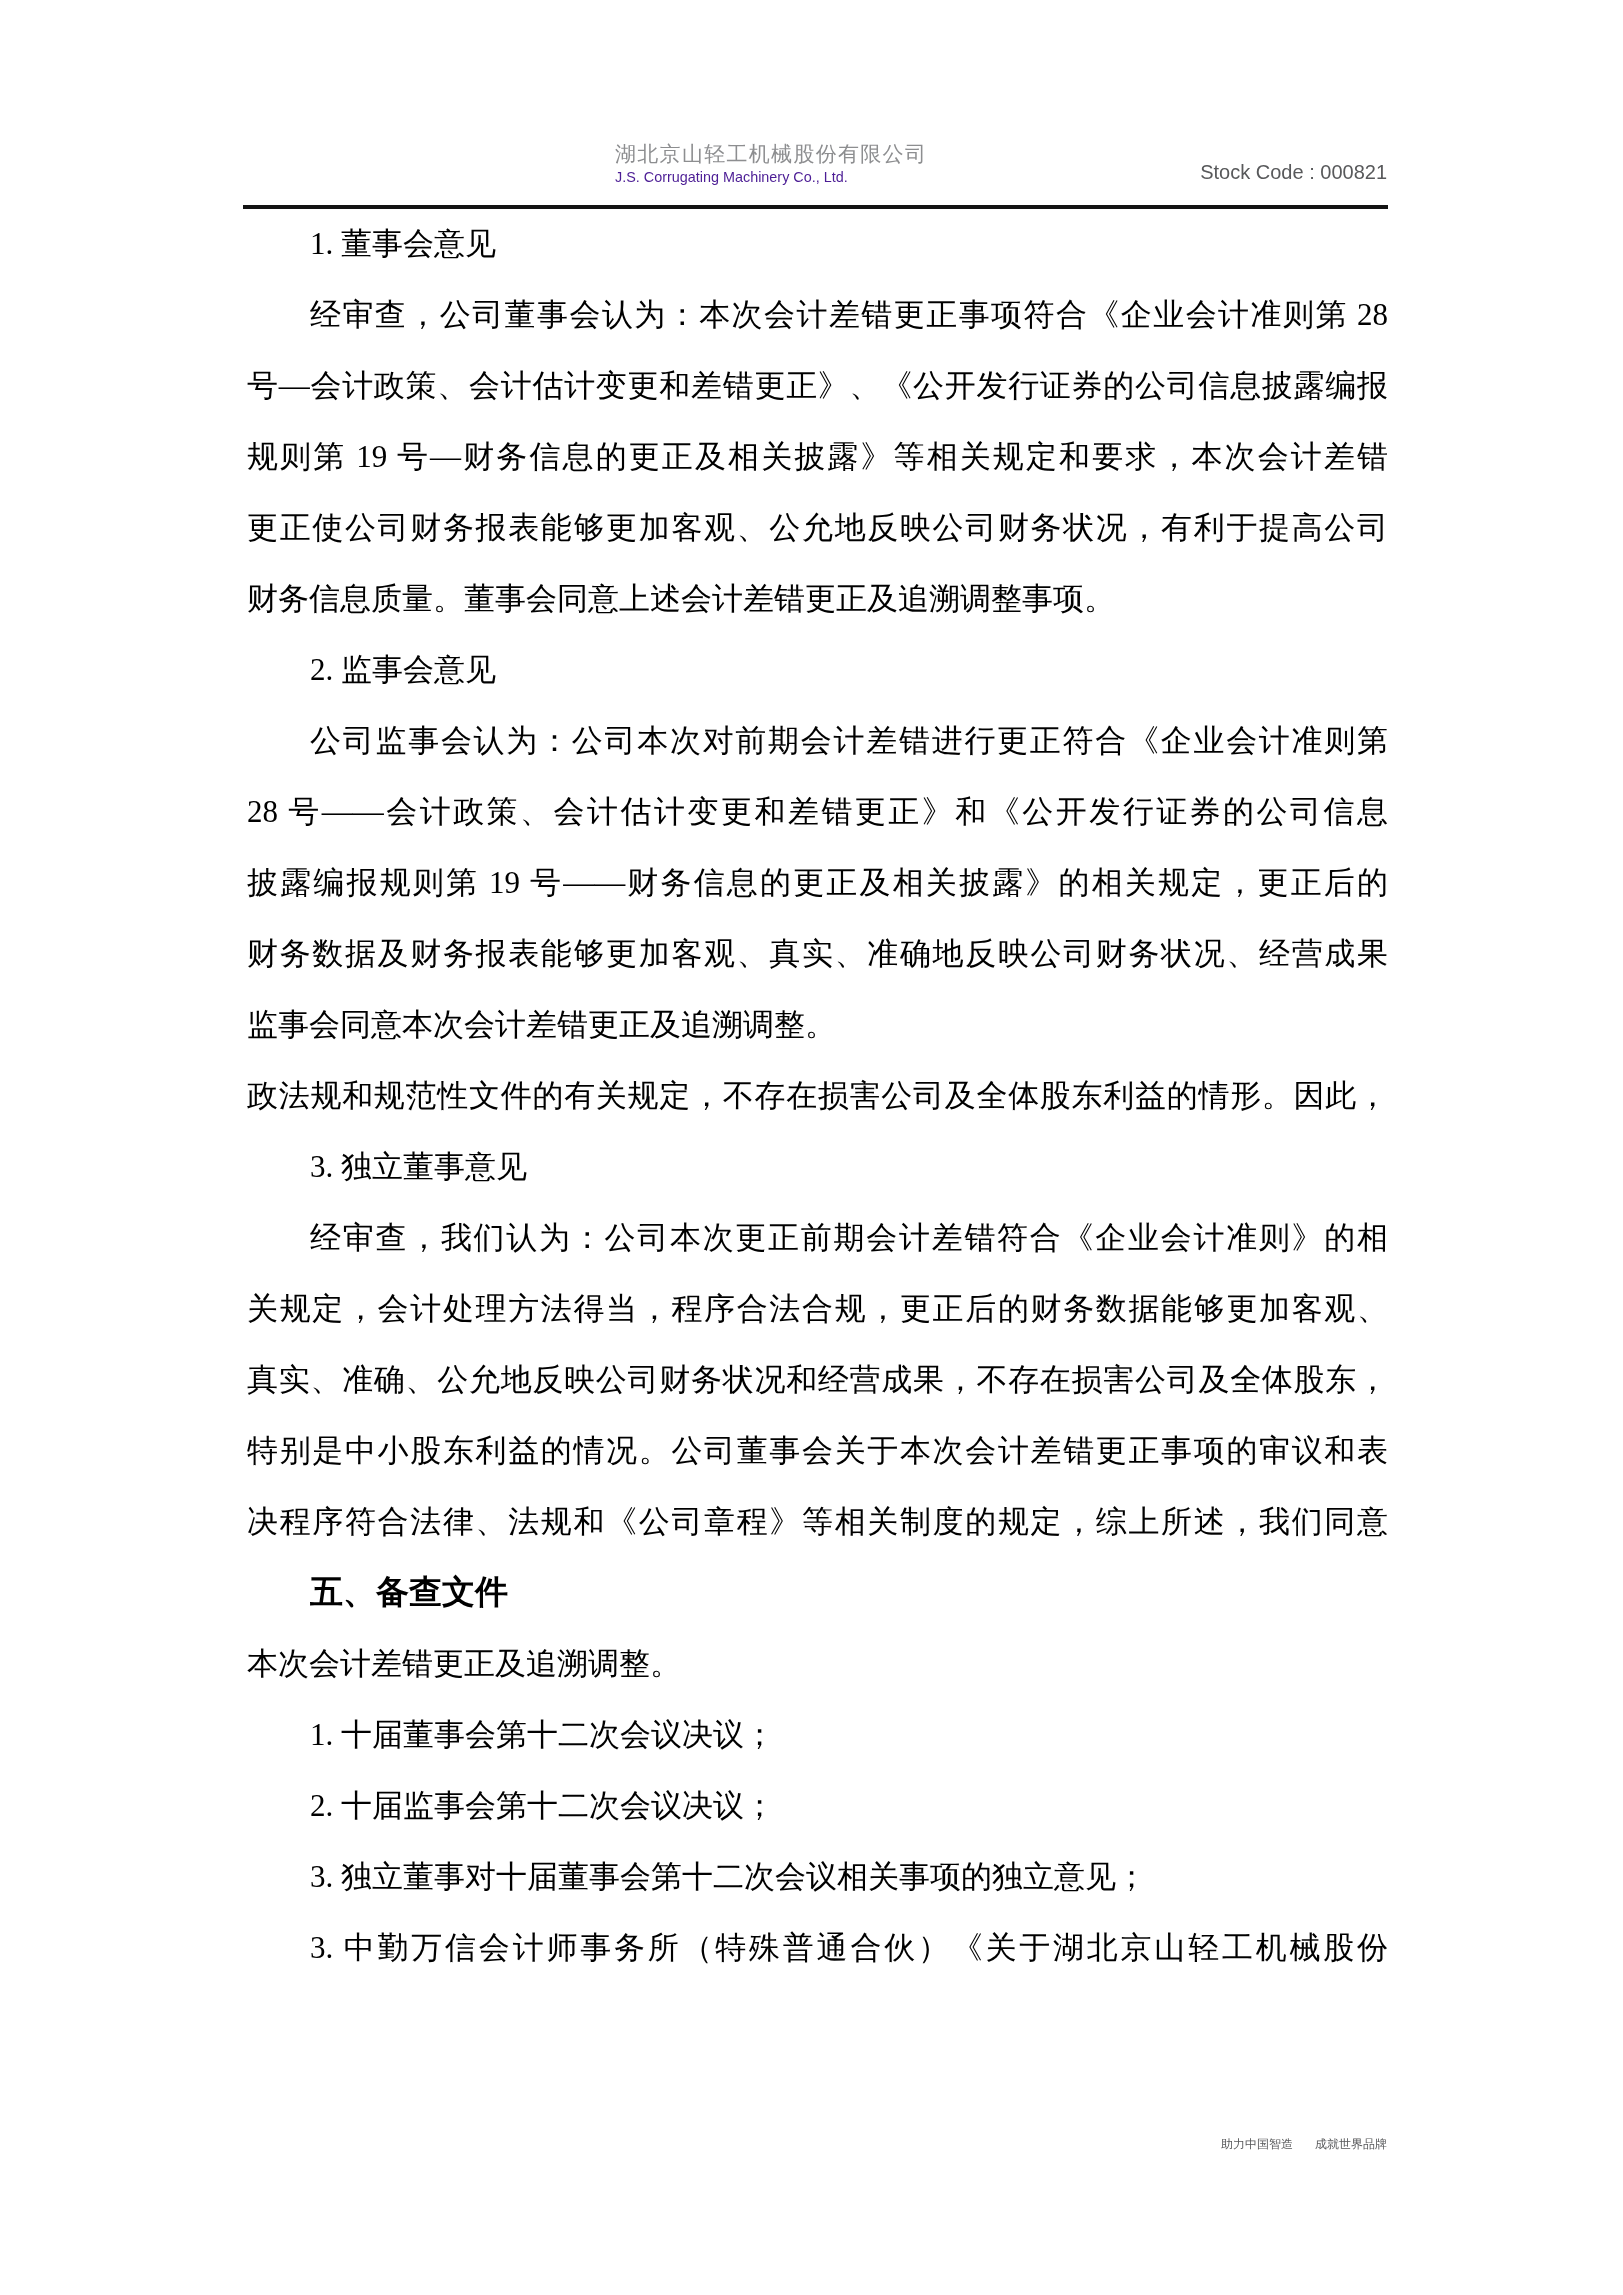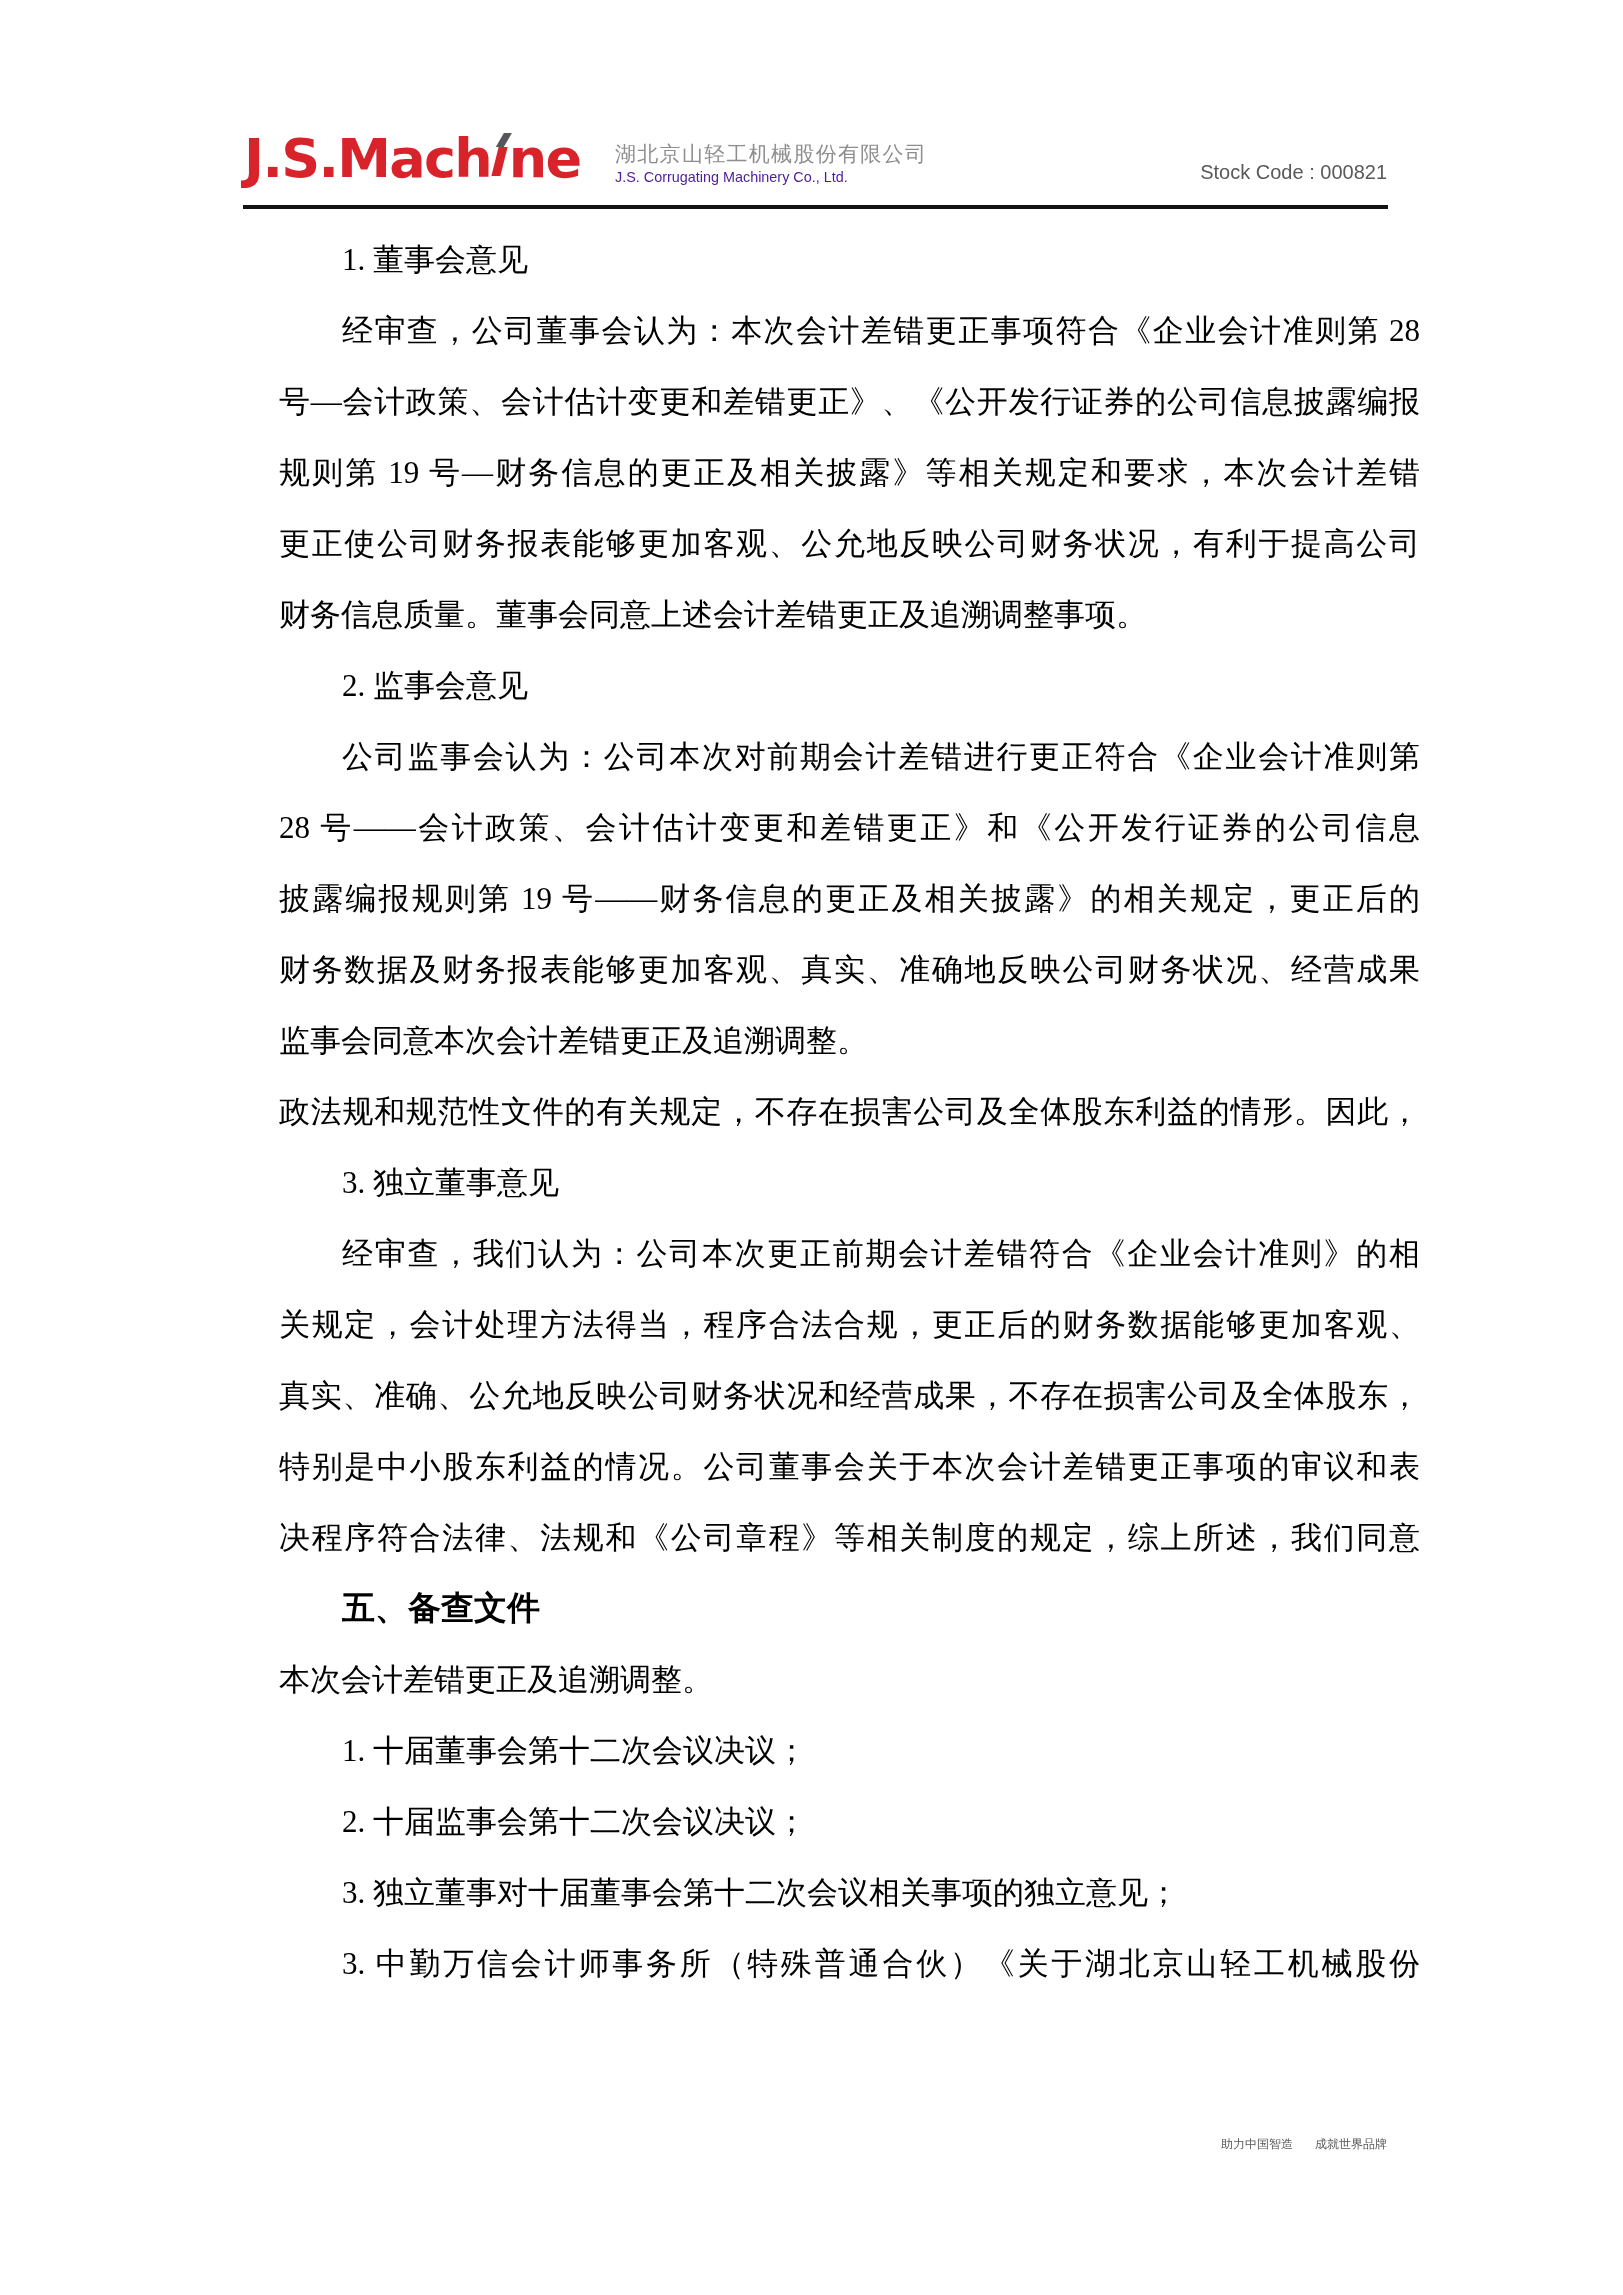--- a/index.html
+++ b/index.html
@@ -35,21 +35,21 @@
     position:absolute; right:236px; top:161px;
     font-family:Liberation Sans, sans-serif;
     font-size:20px; color:#58595b; white-space:nowrap;
   }
   .header-rule {
     position:absolute; left:243px; top:205px; width:1145px; height:4.2px;
     background:#131313;
   }
 
   
-  .doc-body { position:absolute; left:247px; top:224px; width:1141px;margin-left:32px; }
+  .doc-body { position:absolute; left:247px; top:208px; width:1141px; }
   .doc-line {
     height:71px; line-height:71px; font-size:31px; color:#000;
     overflow:hidden; white-space:normal;
   }
   .doc-line.indent  { text-indent:63px; }
   .doc-line.justify { text-align:justify; text-align-last:justify; }
   .doc-line.bold    { font-weight:bold; font-size:33px; }
 
   
   .footer-slogan {
@@ -58,21 +58,20 @@
     font-size:12px; font-weight:400; color:#58595b; white-space:nowrap;
   }
   .footer-slogan .gap { display:inline-block; width:22px; }
 </style>
 </head>
 <body>
 
 <div class="page">
 
   <div class="header">
-    <div class="logo-text"><span>J.S.Mach</span><span class="logo-i"><span class="accent"></span><span class="stem"></span></span><span>ne</span></div>
     <div class="brand-names">
       <div class="brand-cn">湖北京山轻工机械股份有限公司</div>
       <div class="brand-en">J.S. Corrugating Machinery Co., Ltd.</div>
     </div>
     <div class="stock-code">Stock Code : 000821</div>
     <div class="header-rule"></div>
   </div>
 
   <div class="doc-body" id="doc-body">
       <div class="doc-line indent">1. 董事会意见</div>

